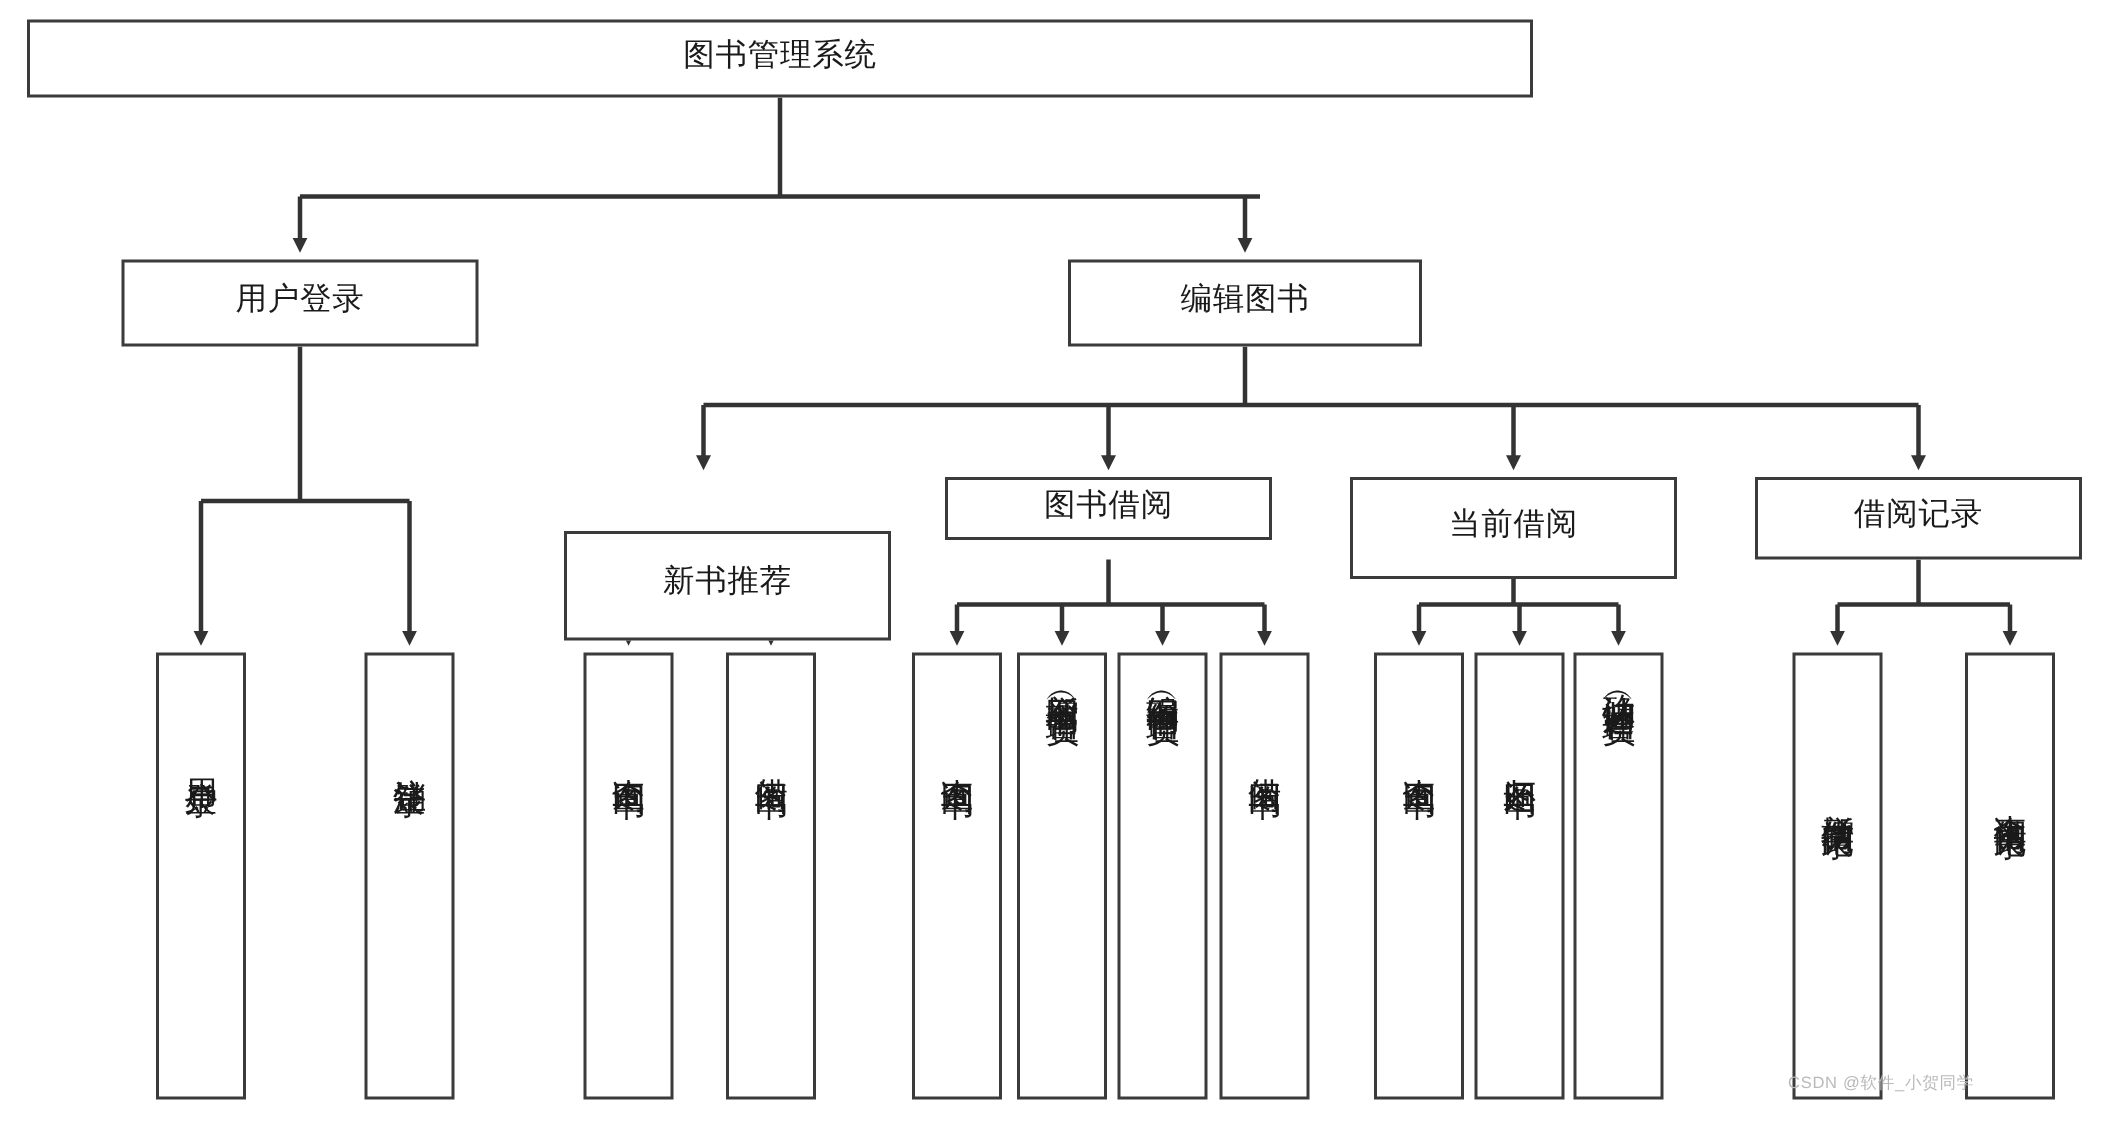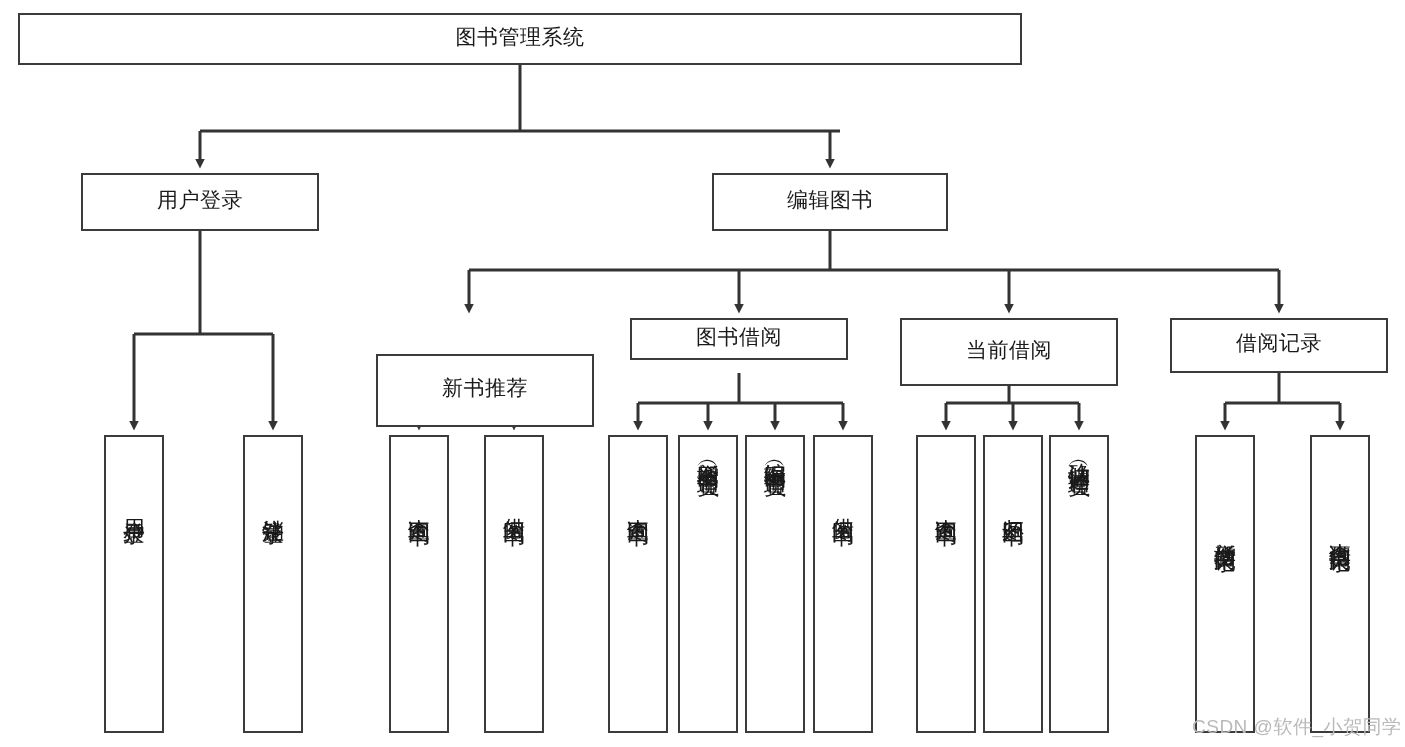--- a/index.html
+++ b/index.html
@@ -67,21 +67,21 @@
   .node.vertical.midsm .label {
     margin-top: 82px;
   }
   .node.vertical.top .label {
     margin-top: 2px;
   }
   #watermark {
     position: absolute;
     left: 1192px;
     top: 714px;
-    font-size: 19px;
+    font-size: 11px;
     color: #b9b9b9;
     white-space: nowrap;
     letter-spacing: 0.5px;
   }
 </style>
 </head>
 <body>
 
 <div id="diagram-root">
 

